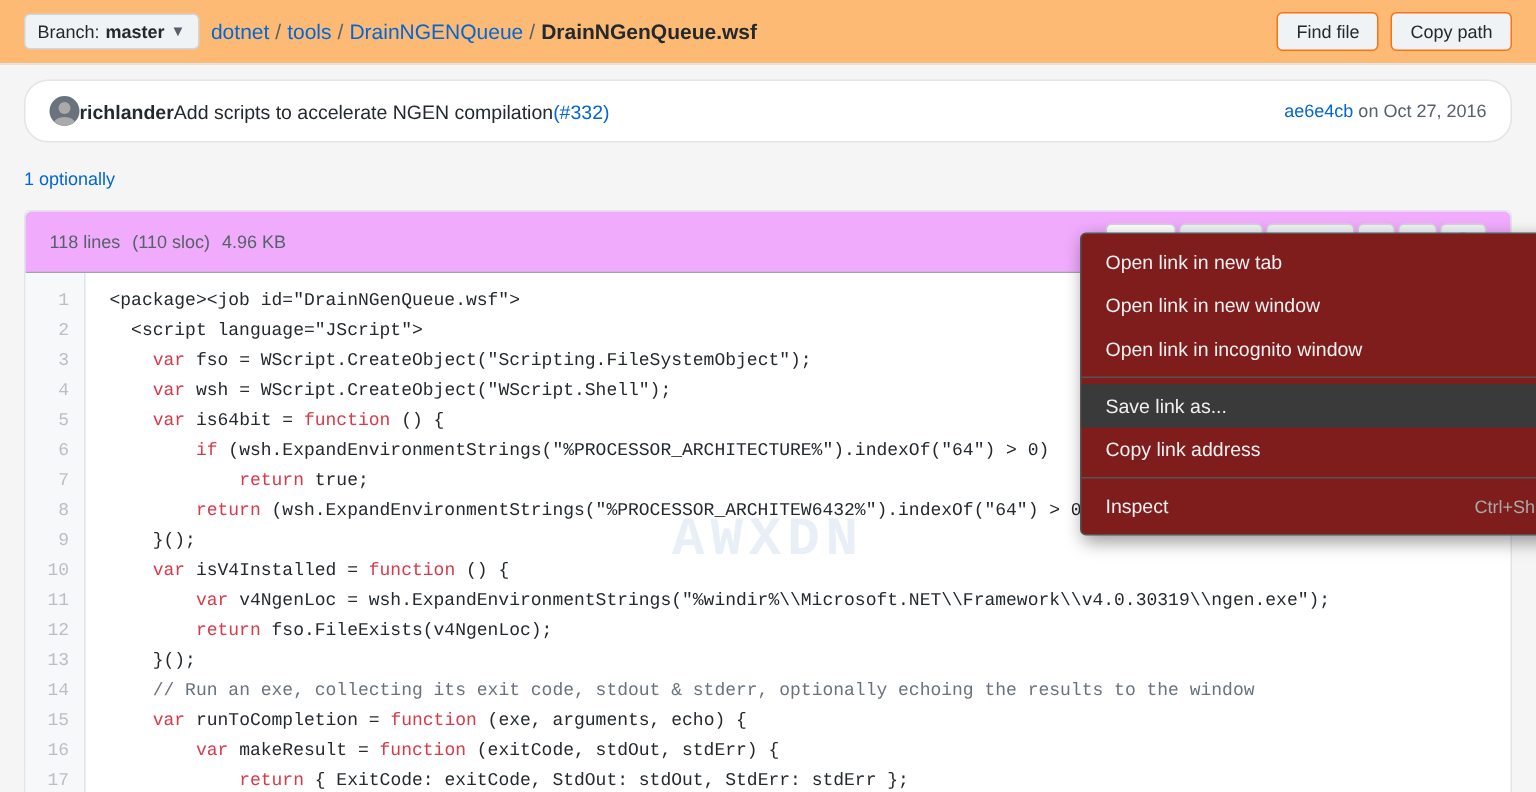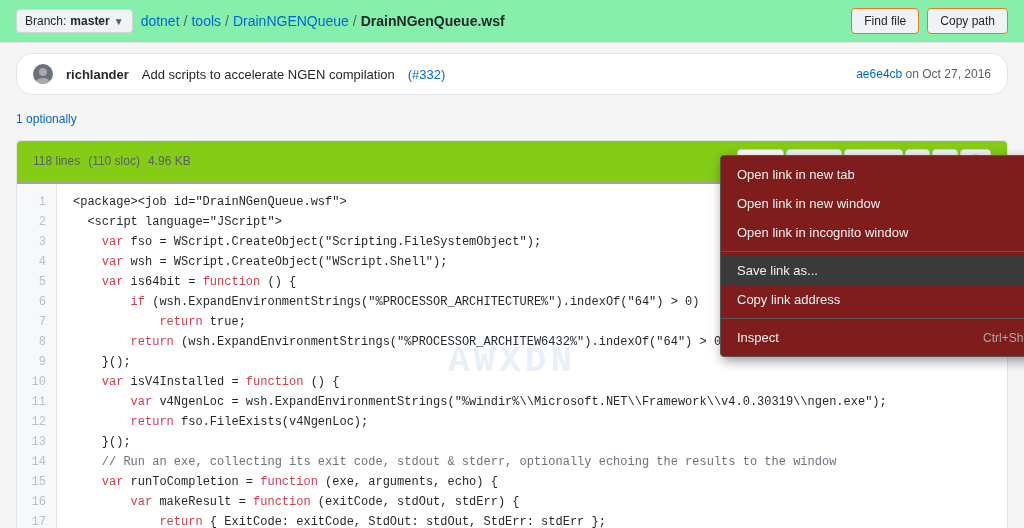--- a/index.html
+++ b/index.html
@@ -1,20 +1,20 @@
 <!DOCTYPE html>
 <html><head>
   <meta charset="utf-8">
   <style>
     * { box-sizing: border-box; margin: 0; padding: 0; }
     body { font-family: -apple-system, BlinkMacSystemFont, "Segoe UI", Helvetica, Arial, sans-serif; font-size: 13px; background: #f5f5f5; color: #333; }
 
     
     .top-bar {
-      background: #86efac;
+      background: #fdba74;
       border-bottom: 1px solid #e1e4e8;
       padding: 8px 16px;
       display: flex;
       align-items: center;
       gap: 8px;
     }
     .branch-selector {
       display: flex; align-items: center; gap: 4px;
       border: 1px solid #d1d5da; border-radius: 4px;
       padding: 4px 8px; background: #eff3f6; cursor: pointer;
@@ -37,21 +37,21 @@
 
     
     .commit-bar {
       background: #fff;
       border: 1px solid #e1e4e8;
       border-radius: 16px;
       margin: 10px 16px;
       padding: 10px 16px;
       display: flex;
       align-items: center;
-      gap: 13px;
+      gap: 0;
     }
     .avatar {
       width: 20px; height: 20px; border-radius: 50%; background: #6a737d;
       display: flex; align-items: center; justify-content: center;
       overflow: hidden;
     }
     .commit-author { font-weight: 600; color: #24292e; }
     .commit-message { color: #24292e; }
     .commit-link { color: #0366d6; text-decoration: none; }
     .commit-meta { margin-left: auto; font-size: 12px; color: #586069; }
@@ -65,22 +65,22 @@
     .contributor-link { color: #0366d6; font-size: 12px; text-decoration: none; }
 
     
     .file-viewer {
       margin: 0 16px;
       border: 1px solid #e1e4e8;
       border-radius: 4px;
       background: #fff;
     }
     .file-header {
-      background: #84cc16;
-      border-bottom: 3px solid #a3a3a3;
+      background: #f0abfc;
+      border-bottom: 1px solid #a3a3a3;
       padding: 8px 16px;
       display: flex;
       align-items: center;
       gap: 8px;
       border-radius: 4px 4px 0 0;
     }
     .file-info { font-size: 12px; color: #586069; }
     .file-actions { margin-left: auto; display: flex; gap: 2px; }
     .file-action-btn {
       border: 1px solid #d1d5da; border-radius: 4px;

